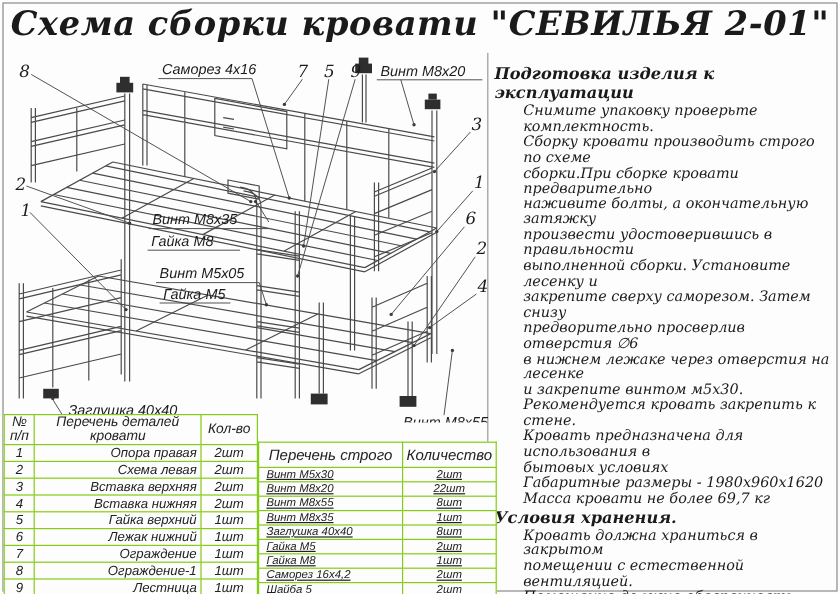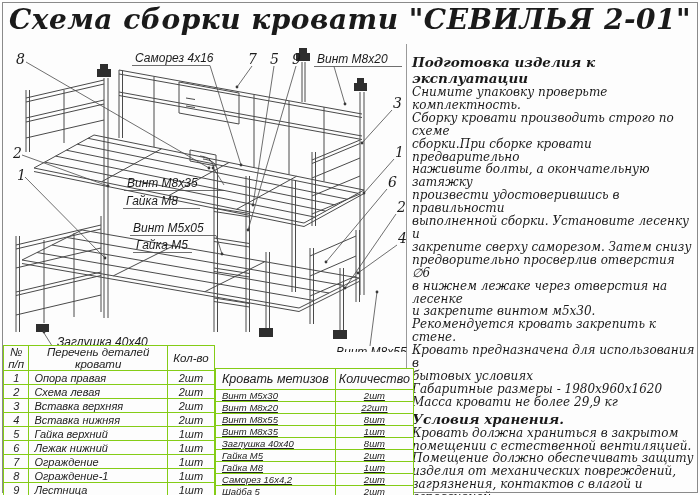--- a/index.html
+++ b/index.html
@@ -5,30 +5,30 @@
   html,body{margin:0;padding:0;background:#e8e8e8;}
   .page{position:relative;width:700px;height:495px;background:#fdfdfd;overflow:hidden;
         font-family:"DejaVu Serif",serif;color:#1a1a1a;}
   .frame{position:absolute;left:2px;top:2px;width:694px;height:489px;border:1px solid #8a8a8a;}
   .vdivider{position:absolute;left:406px;top:44px;width:1px;height:449px;background:#9a9a9a;}
   .title{position:absolute;left:0;top:3px;width:700px;text-align:center;
          font:bold italic 28px "DejaVu Serif",serif;letter-spacing:.5px;white-space:nowrap;}
   
   .panel{position:absolute;left:412px;top:52px;width:284px;}
   .sec-h{font:bold italic 13.5px "DejaVu Serif",serif;margin-top:2px;}
-  .sec-b{font:italic 12px "DejaVu Serif",serif;line-height:12.9px;white-space:pre-line;}
+  .sec-b{font:italic 12px "DejaVu Serif",serif;line-height:12.9px;white-space:pre-line;margin-left:24px;}
   
   table{border-collapse:collapse;position:absolute;background:#fdfdfd;
         font-family:"Liberation Sans",sans-serif;font-style:italic;color:#222;}
   td,th{border:1px solid #84cc16;padding:0 3px;font-weight:normal;}
   .parts{left:3px;top:345px;width:212px;font-size:11px;}
   .parts th{font-size:11.5px;height:16px;padding:0 1px;}
   .parts td{height:13px;}
   .parts .c{text-align:center;}
-  .parts .n{text-align:left;padding-left:5px;margin-top:31px;}
+  .parts .n{text-align:right;padding-left:5px;margin-top:31px;}
   .hw{left:215px;top:368px;width:199px;font-size:9.5px;}
   .hw th{font-size:12.5px;height:20px;text-align:center;}
   .hw td{height:9px;text-decoration:underline;}
   .hw .c{text-align:center;}
   .hw .n{text-align:left;padding-left:6px;}
   
   .diag{position:absolute;left:4px;top:40px;}
   .bed{stroke:#4a4a4a;stroke-width:1;fill:none;}
   .ldr{stroke:#4a4a4a;stroke-width:.8;fill:none;}
   .cap{fill:#2e2e2e;stroke:none;}
@@ -175,21 +175,21 @@
 предворительно просверлив отверстия ∅6
 в нижнем лежаке через отверстия на лесенке
 и закрепите винтом м5х30.
 Рекомендуется кровать закрепить к стене.</div>
       </div>
 
       <div class="sec">
         <div class="sec-b">Кровать предназначена для использования в
 бытовых условиях
 Габаритные размеры - 1980х960х1620
-Масса кровати не более 29,9 кг</div>
+Масса кровати не более 69,7 кг</div>
       </div>
 
       <div class="sec">
         <div class="sec-h"> Условия хранения.</div>
         <div class="sec-b">Кровать должна храниться в закрытом
 помещении с естественной вентиляцией.
 Помещение должно обеспечивать защиту
 изделия от механических повреждений,
 загрязнения, контактов с влагой и агрессивной
 средой.</div>
@@ -259,21 +259,21 @@
           <td class="c">9</td>
           <td class="n">Лестница</td>
           <td class="c">1шт</td>
         </tr>
       </tbody>
   </table>
 
   <table class="hw">
     <thead>
       <tr>
-        <th style="width:130px">Кровать метизов</th>
+        <th style="width:130px">Перечень строго</th>
         <th style="width:69px">Количество</th>
       </tr>
     </thead>
     <tbody>
 
         <tr>
           <td class="n">Винт М5х30</td>
           <td class="c">2шт</td>
         </tr>
 

